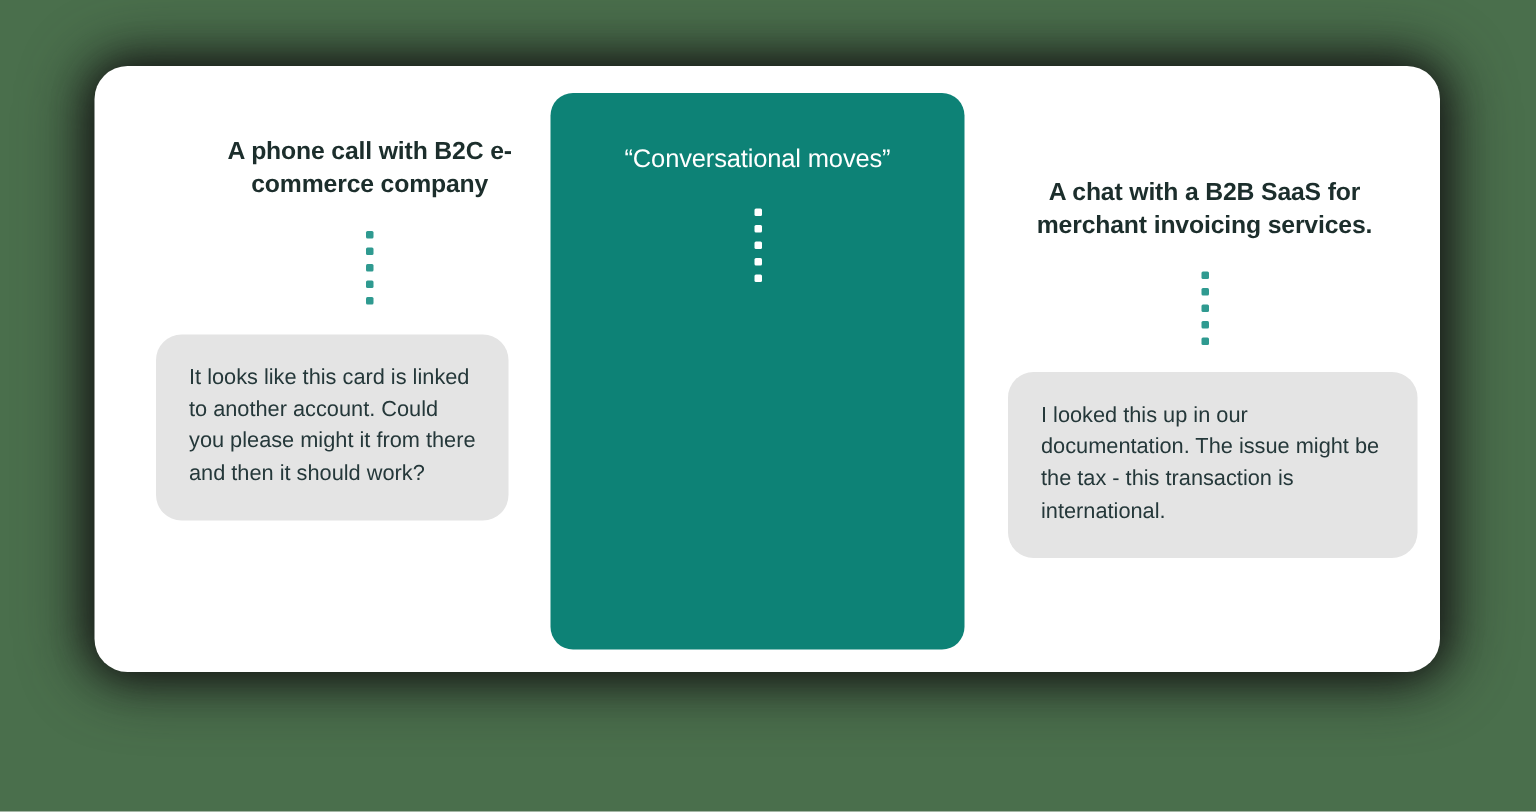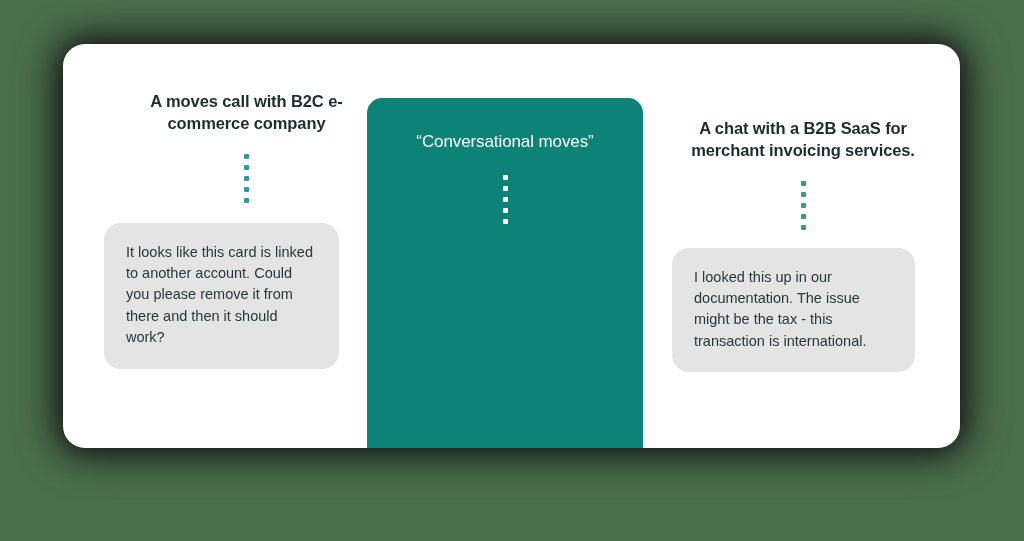--- a/index.html
+++ b/index.html
@@ -118,21 +118,20 @@
     width: 276px;
   }
   #center-panel {
     position: absolute;
     left: 0;
     top: 18px;
     width: 276px;
     height: 371px;
     background: #0d8276;
     border-radius: 15px;
-    margin-top: 36px;
   }
   #center-panel .col-header {
     color: #ffffff;
     font-weight: normal;
     font-size: 17px;
     margin-top: 33px;
   }
   #center-panel .dot-connector {
     margin-top: 22px;
   }
@@ -157,41 +156,41 @@
   #col-right .col-header {
     margin-top: 74px;
     padding: 0 4px;
   }
   #col-right .dot-connector {
     margin-top: 19px;
   }
   #col-right-bubble {
     margin-top: 18px;
     margin-left: 14px;
-    width: 243px;
+    width: 273px;
   }
 </style>
 </head>
 <body>
 
 <div id="card-shadow-2"></div>
 <div id="card-shadow"></div>
 
 <div id="main-card">
 
   <div class="column" id="col-left">
-    <div class="col-header">A moves call with B2C e-commerce company</div>
+    <div class="col-header">A phone call with B2C e-commerce company</div>
     <div class="dot-connector">
       <span class="dot"></span>
       <span class="dot"></span>
       <span class="dot"></span>
       <span class="dot"></span>
       <span class="dot"></span>
     </div>
-    <div class="bubble" id="col-left-bubble">It looks like this card is linked to another account. Could you please remove it from there and then it should work?</div>
+    <div class="bubble" id="col-left-bubble">It looks like this card is linked to another account. Could you please might it from there and then it should work?</div>
   </div>
 
   <div class="column" id="col-center">
     <div id="center-panel">
       <div class="col-header">“Conversational moves”</div>
       <div class="dot-connector light">
         <span class="dot"></span>
         <span class="dot"></span>
         <span class="dot"></span>
         <span class="dot"></span>

